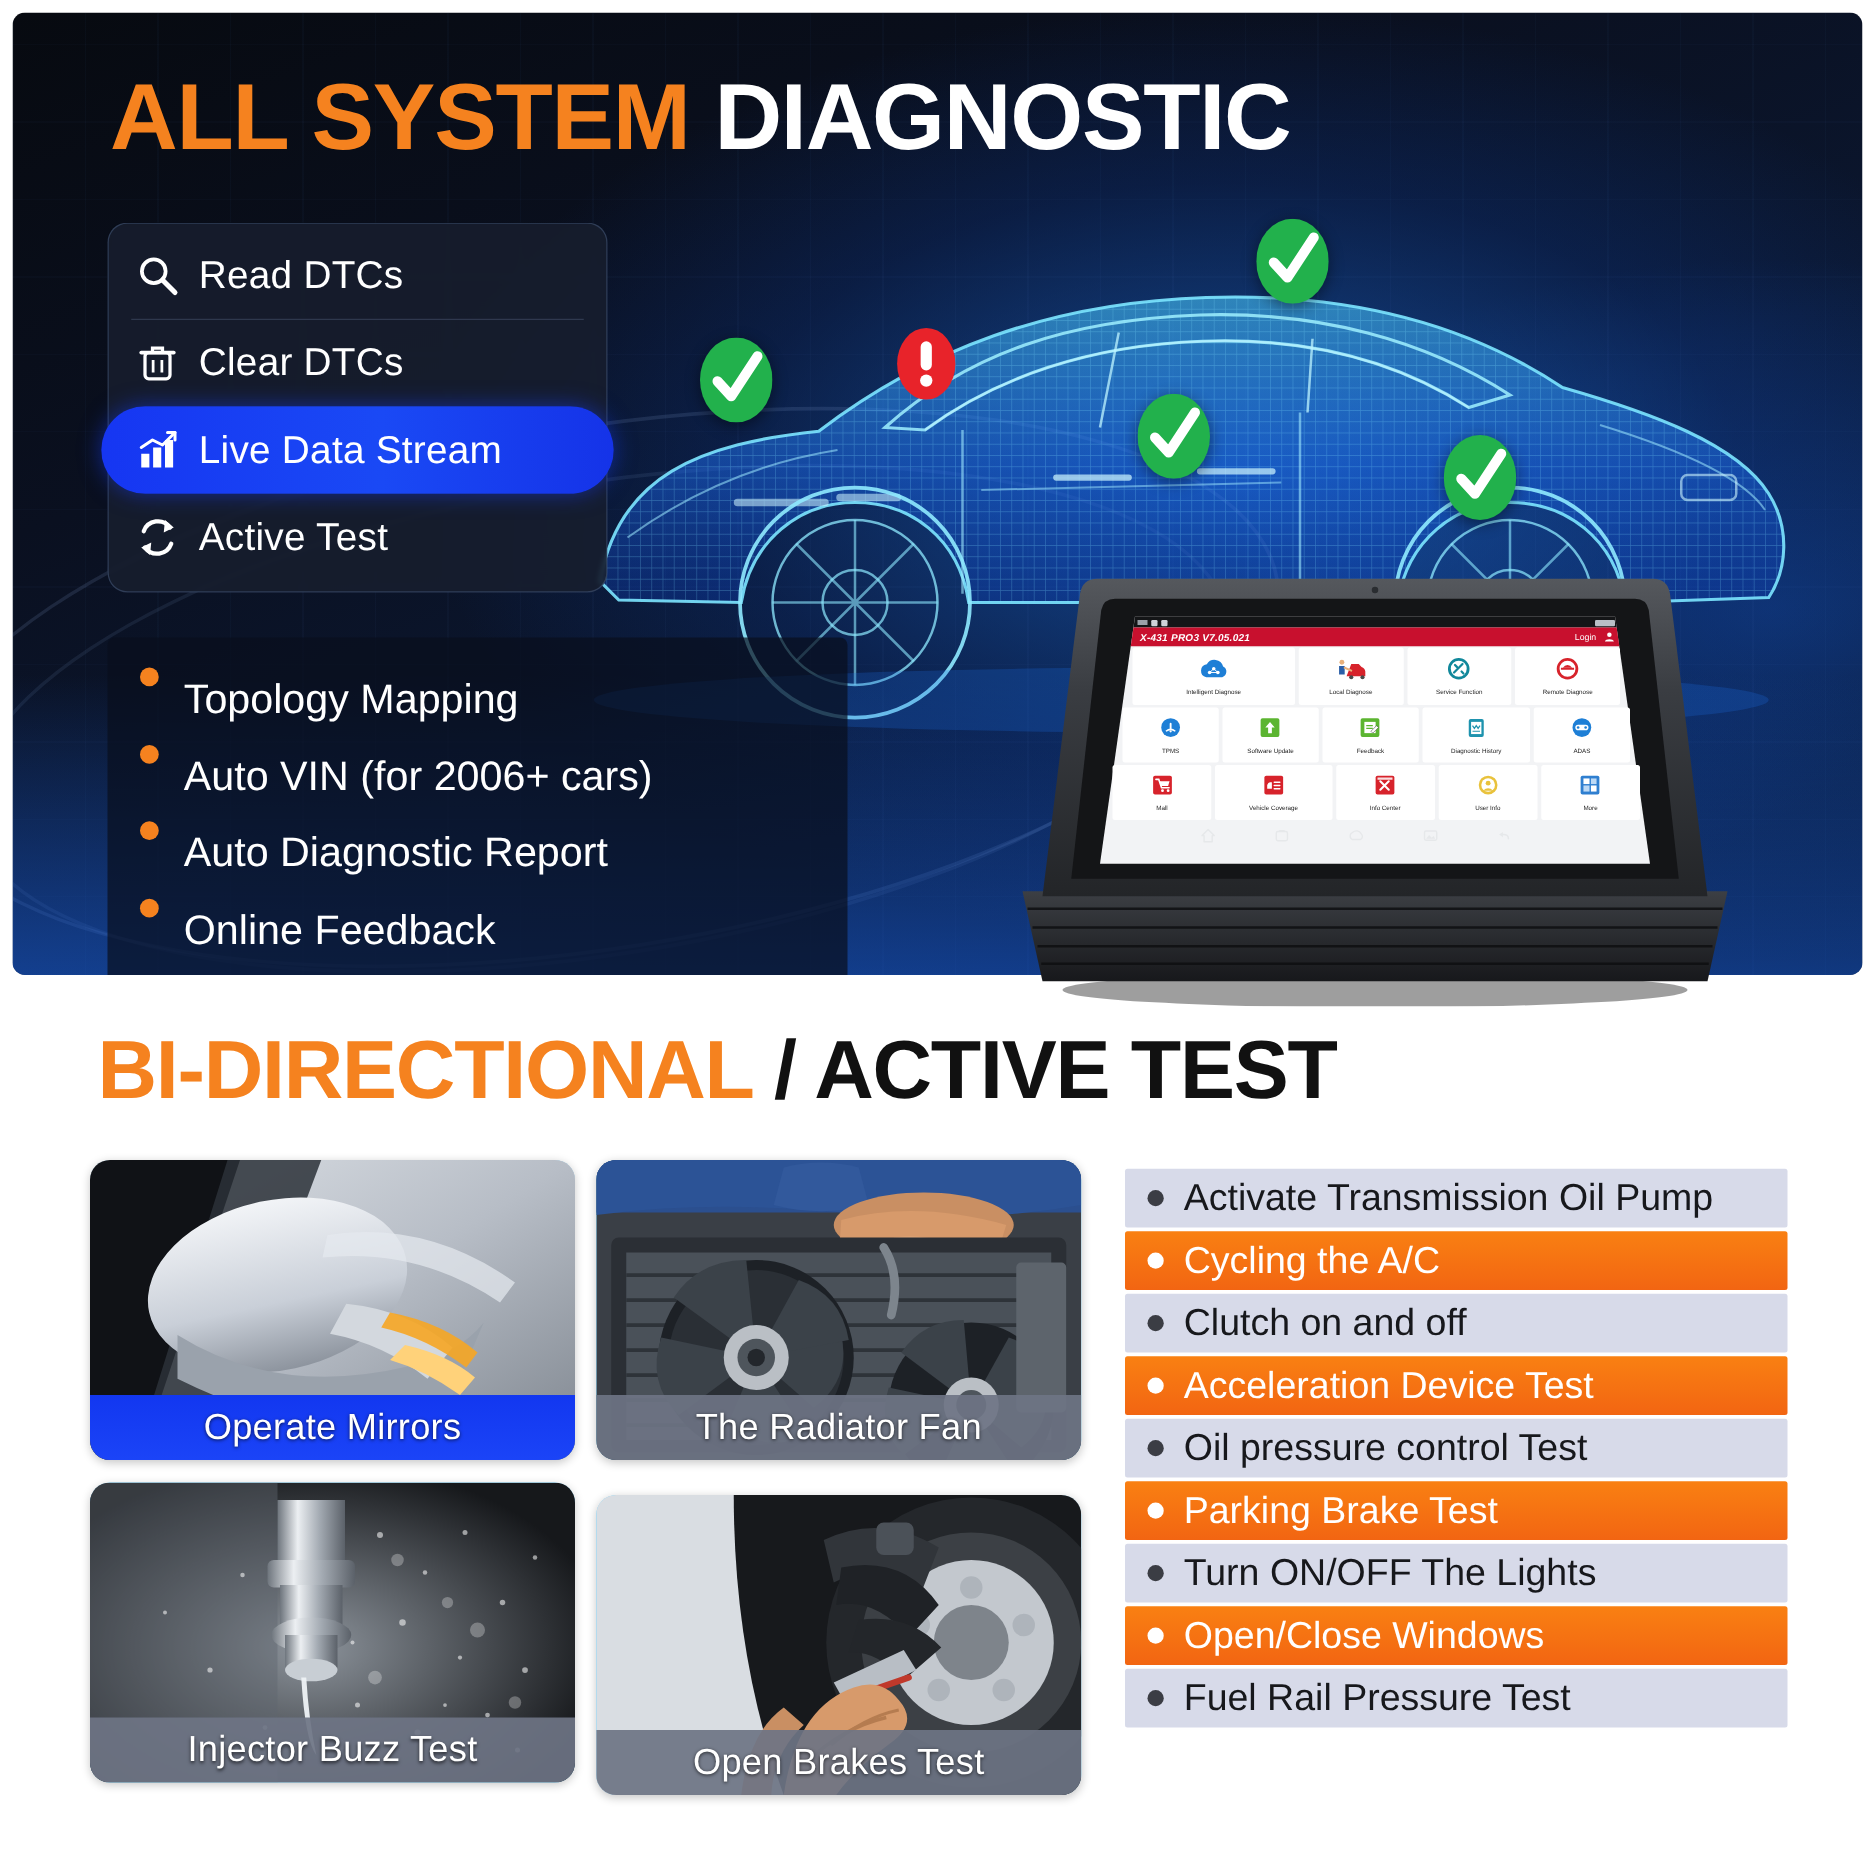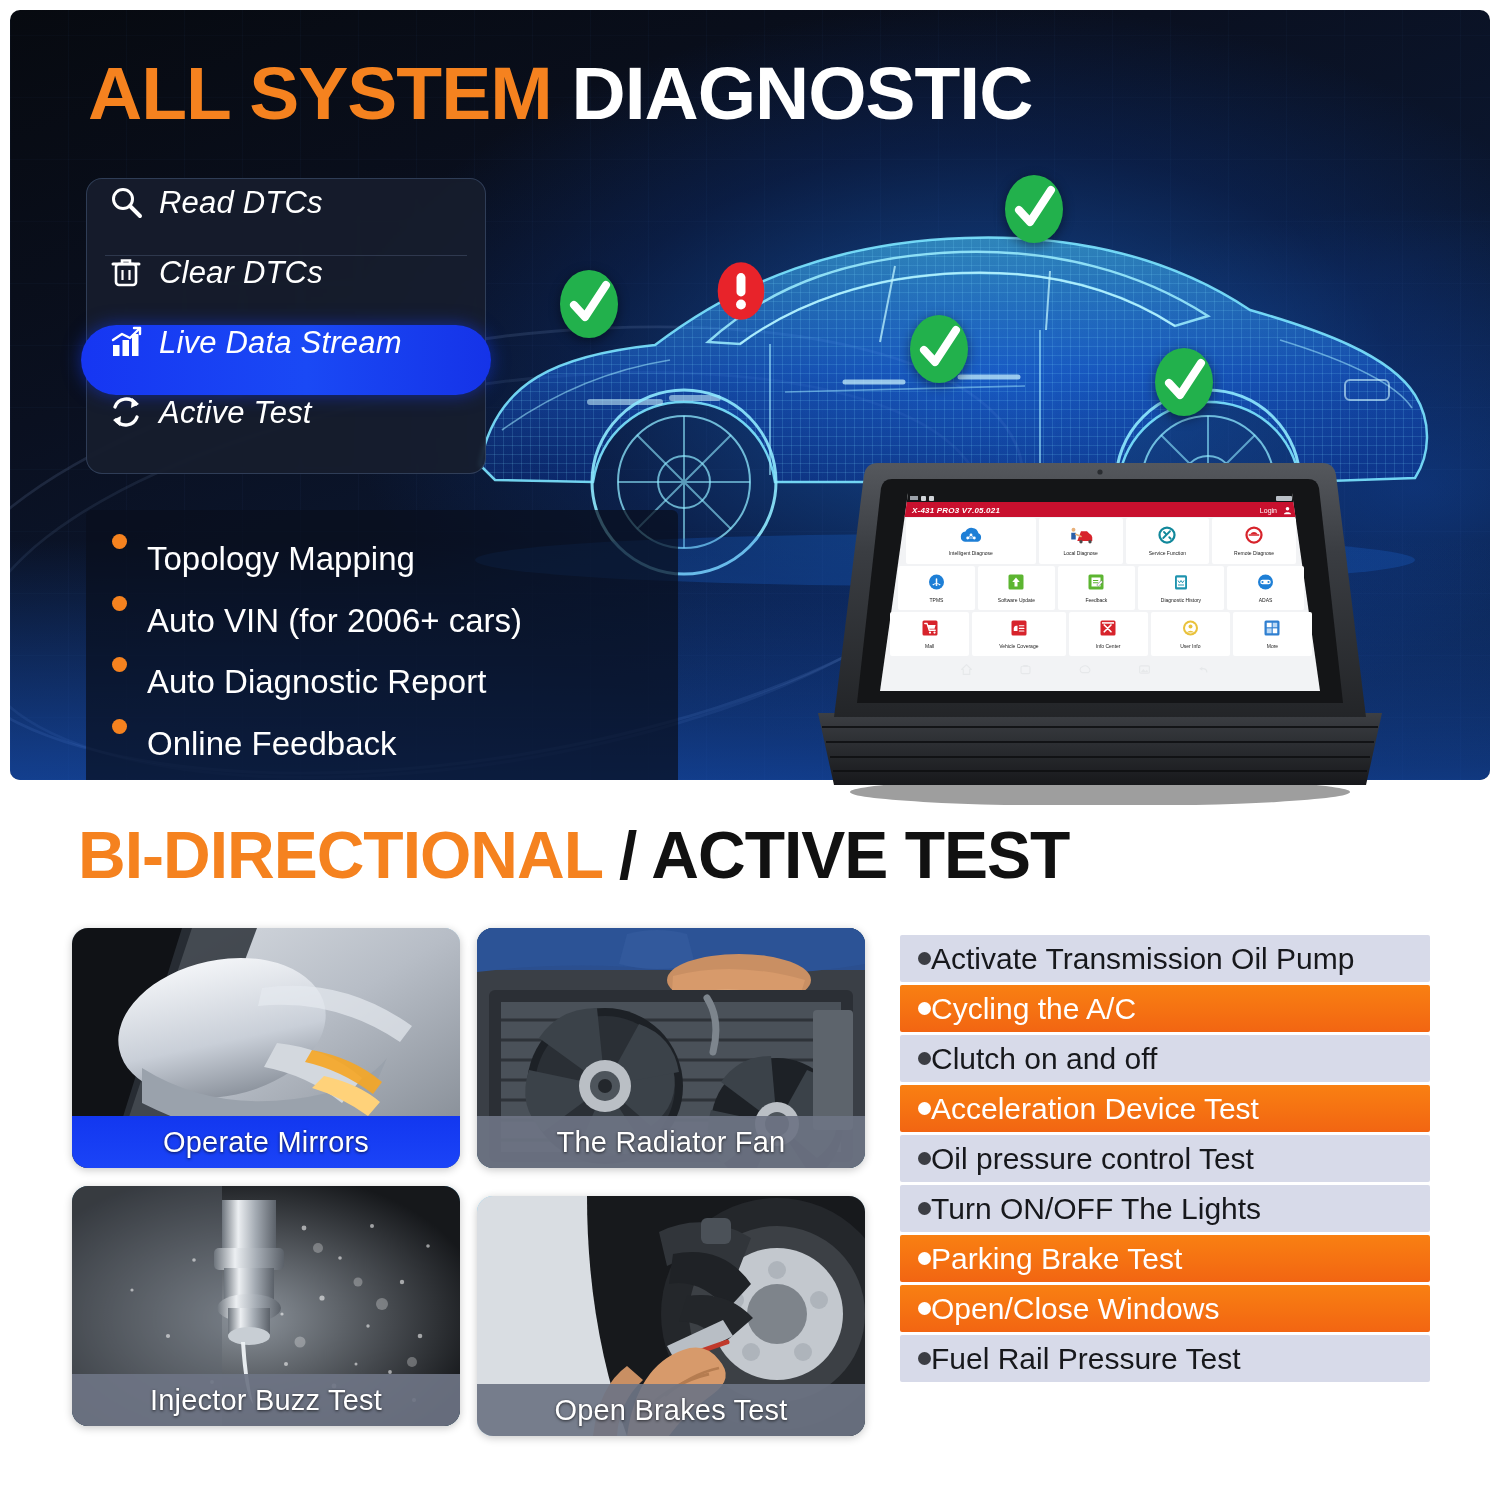--- a/index.html
+++ b/index.html
@@ -52,24 +52,23 @@
   
   .menu-card {
     position: absolute; left: 76px; top: 168px;
     width: 400px; padding: 6px 0 8px 0;
     background: rgba(23,30,45,0.88);
     border: 1px solid rgba(120,150,200,0.28);
     border-radius: 16px;
     backdrop-filter: blur(2px);
   }
   .menu-row {
-    display: flex; align-items: flex-start; gap: 16px;
+    display: flex; align-items: center; gap: 16px;
     height: 70px; padding: 0 14px 0 22px; position: relative;
     color: #fff;
-    font-style: italic;
   }
   .menu-row + .menu-row::before {
     content:""; position:absolute; left: 18px; right: 18px; top: 0;
     height: 1px; background: rgba(150,175,215,0.20);
   }
   .menu-row.active {
     background: linear-gradient(90deg, #1636F2 0%, #1A49F5 55%, #1533E8 100%);
     border-radius: 35px; margin: 0 -6px; padding-left: 28px;
     box-shadow: 0 0 18px rgba(22,60,240,0.55);
   }
@@ -125,21 +124,21 @@
     position: absolute; left: 0; right: 0; bottom: 0; height: 52px;
     display: flex; align-items: center; justify-content: center;
     color: #fff; font-size: 29px; letter-spacing: .2px;
     text-shadow: 0 1px 3px rgba(0,0,0,.7);
     background: rgba(110,116,132,0.92);
   }
   .pcap.blue { background: linear-gradient(180deg,#1237F0,#1B44F7); }
 
   .tests { position: absolute; left: 900px; top: 935px; width: 530px; }
   .trow {
-    display: flex; align-items: center; gap: 0;
+    display: flex; align-items: center; gap: 16px;
     height: 47px; margin-bottom: 3px; padding: 0 14px 0 18px;
     font-size: 30px; white-space: nowrap; border-radius: 2px;
   }
   .trow.light { background: #D7DAE9; color: #17181c; }
   .trow.orange{ background: linear-gradient(180deg,#F98012,#F26512); color: #fff; }
   .tdot { width: 13px; height: 13px; border-radius: 50%; flex: 0 0 13px; }
   .trow.light .tdot { background: #3b3d44; }
   .trow.orange .tdot { background: #ffffff; }
 </style>
 </head>
@@ -743,30 +742,30 @@
       <span>Clutch on and off</span>
     </div>
     <div class="trow orange">
       <span class="tdot"></span>
       <span>Acceleration Device Test</span>
     </div>
     <div class="trow light">
       <span class="tdot"></span>
       <span>Oil pressure control Test</span>
     </div>
+    <div class="trow orange">
+      <span class="tdot"></span>
+      <span>Parking Brake Test</span>
+    </div>
     <div class="trow light">
       <span class="tdot"></span>
       <span>Turn ON/OFF The Lights</span>
     </div>
     <div class="trow orange">
       <span class="tdot"></span>
-      <span>Parking Brake Test</span>
-    </div>
-    <div class="trow orange">
-      <span class="tdot"></span>
       <span>Open/Close Windows</span>
     </div>
     <div class="trow light">
       <span class="tdot"></span>
       <span>Fuel Rail Pressure Test</span>
     </div>
   </div>
 
 </div>
 

